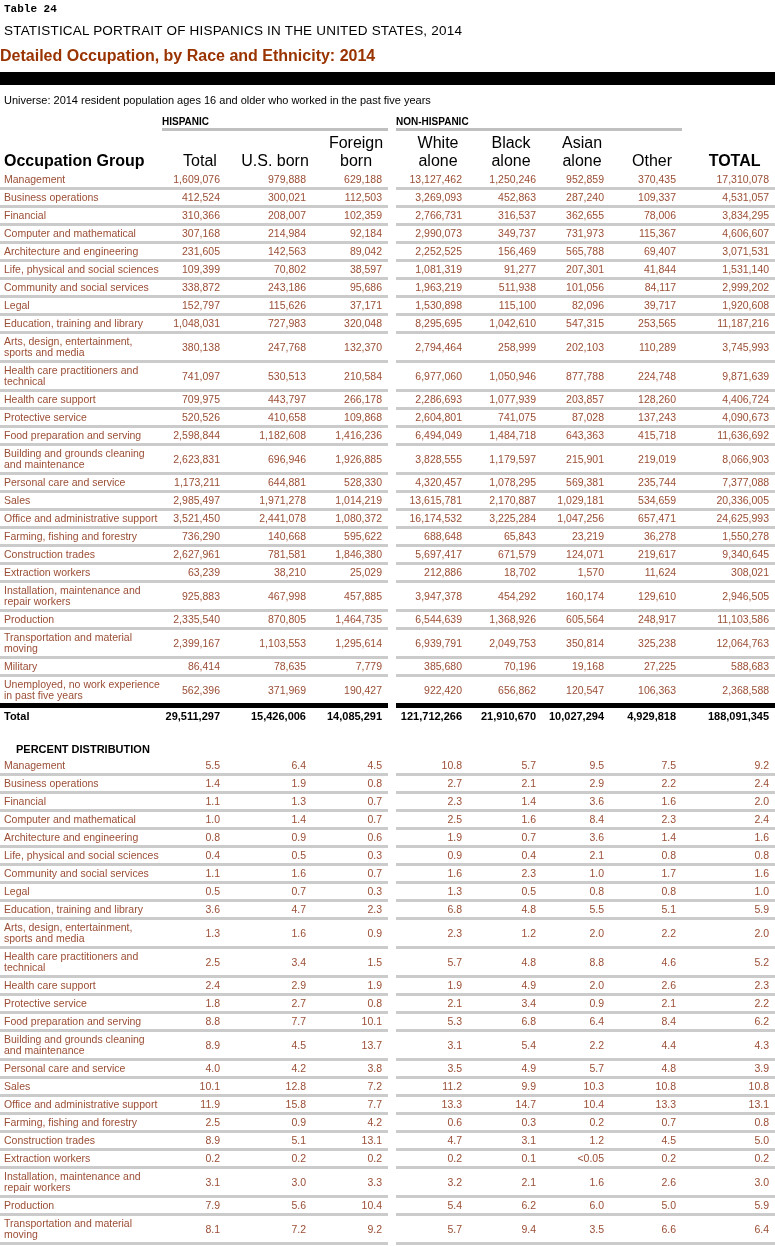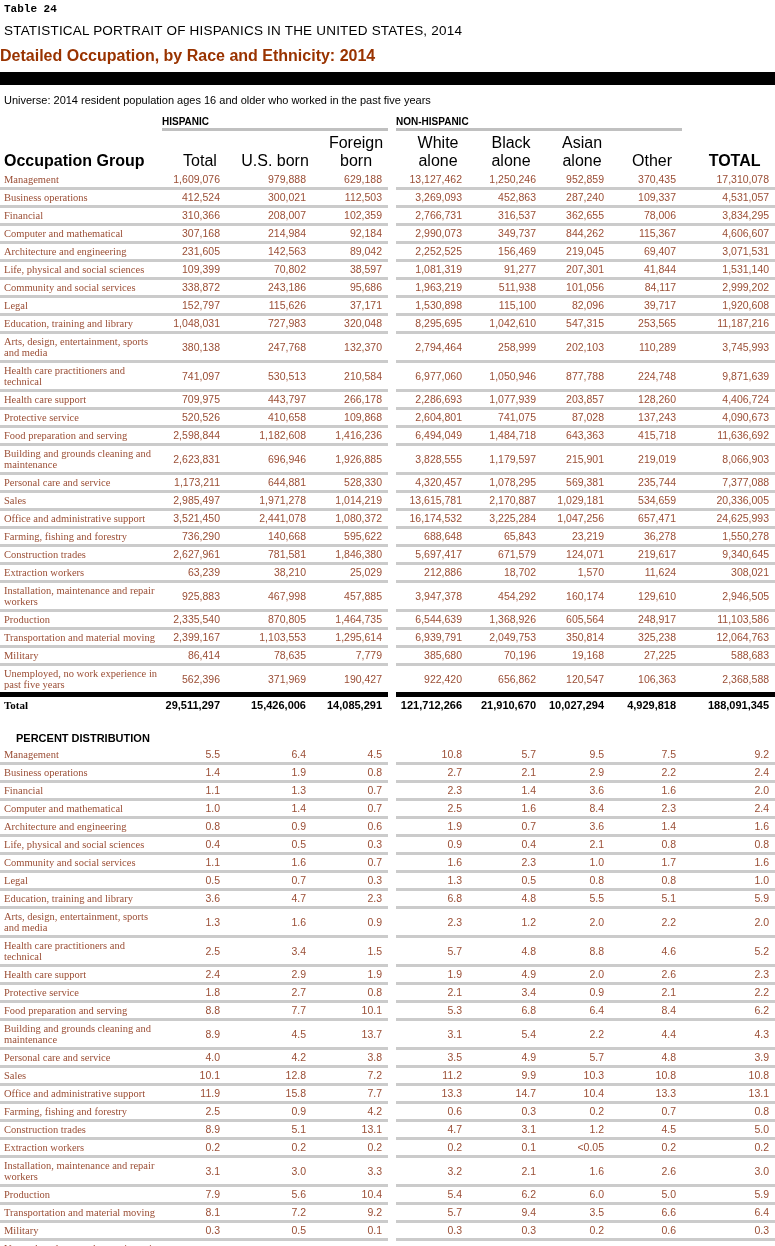--- a/index.html
+++ b/index.html
@@ -15,21 +15,21 @@
   table{border-collapse:collapse;table-layout:fixed;width:775px;}
   th,td{padding:0;}
   thead th{font-weight:normal;vertical-align:bottom;}
   th.group{font-size:10px;font-weight:bold;text-align:left;border-bottom:3px solid var(--groupline,#c0c0c0);padding-bottom:1px;}
   tr.col-header th{font-size:16px;text-align:center;padding:3px 0 2px 12px;}
   tr.col-header th.occh{text-align:left;font-weight:bold;padding-left:4px;}
   tr.col-header th.grand{font-weight:bold;}
 
   tbody td{font-size:10.5px;line-height:11px;color:var(--data,#9b4e35);
            border-bottom:3px solid var(--grid,#cbcbcb);vertical-align:middle;}
-  td.occ{text-align:left;padding:2px 2px 2px 4px;font-family:Liberation Serif, serif;}
+  td.occ{text-align:left;padding:2px 2px 2px 4px;}
   td.num{text-align:right;padding:2px 6px 2px 0;}
   td.gap{border-bottom:none;}
 
   tr.total-row td{border-top:5px solid #000;border-bottom:none;color:#000;font-weight:bold;
                   font-size:11px;padding-top:3px;padding-bottom:3px;}
   tr.total-row td.gap{border-top:none;}
 
   .percent-heading{font-size:11px;font-weight:bold;padding-left:16px;margin:18px 0 3px 0;}
 </style>
 </head>
@@ -115,33 +115,33 @@
           <td class="num">3,834,295</td>
         </tr>
         <tr class="data-row">
           <td class="occ">Computer and mathematical</td>
           <td class="num">307,168</td>
           <td class="num">214,984</td>
           <td class="num">92,184</td>
           <td class="gap"></td>
           <td class="num">2,990,073</td>
           <td class="num">349,737</td>
-          <td class="num">844,262</td>
+          <td class="num">731,973</td>
           <td class="num">115,367</td>
           <td class="num">4,606,607</td>
         </tr>
         <tr class="data-row">
           <td class="occ">Architecture and engineering</td>
           <td class="num">231,605</td>
           <td class="num">142,563</td>
           <td class="num">89,042</td>
           <td class="gap"></td>
           <td class="num">2,252,525</td>
           <td class="num">156,469</td>
-          <td class="num">219,045</td>
+          <td class="num">565,788</td>
           <td class="num">69,407</td>
           <td class="num">3,071,531</td>
         </tr>
         <tr class="data-row">
           <td class="occ">Life, physical and social sciences</td>
           <td class="num">109,399</td>
           <td class="num">70,802</td>
           <td class="num">38,597</td>
           <td class="gap"></td>
           <td class="num">1,081,319</td>

